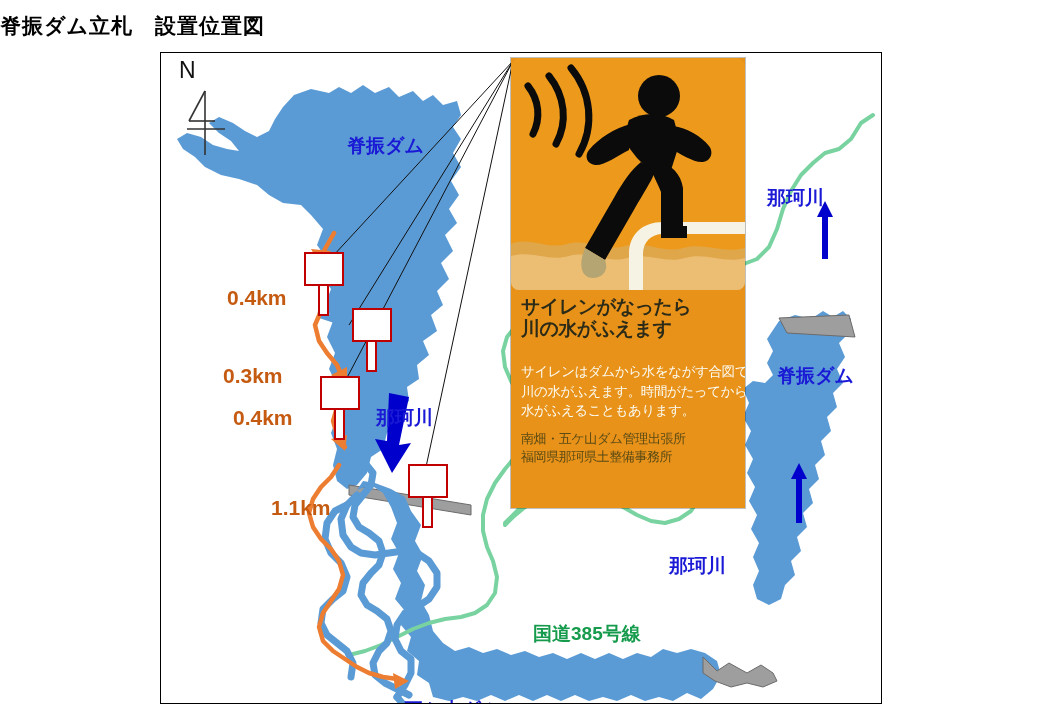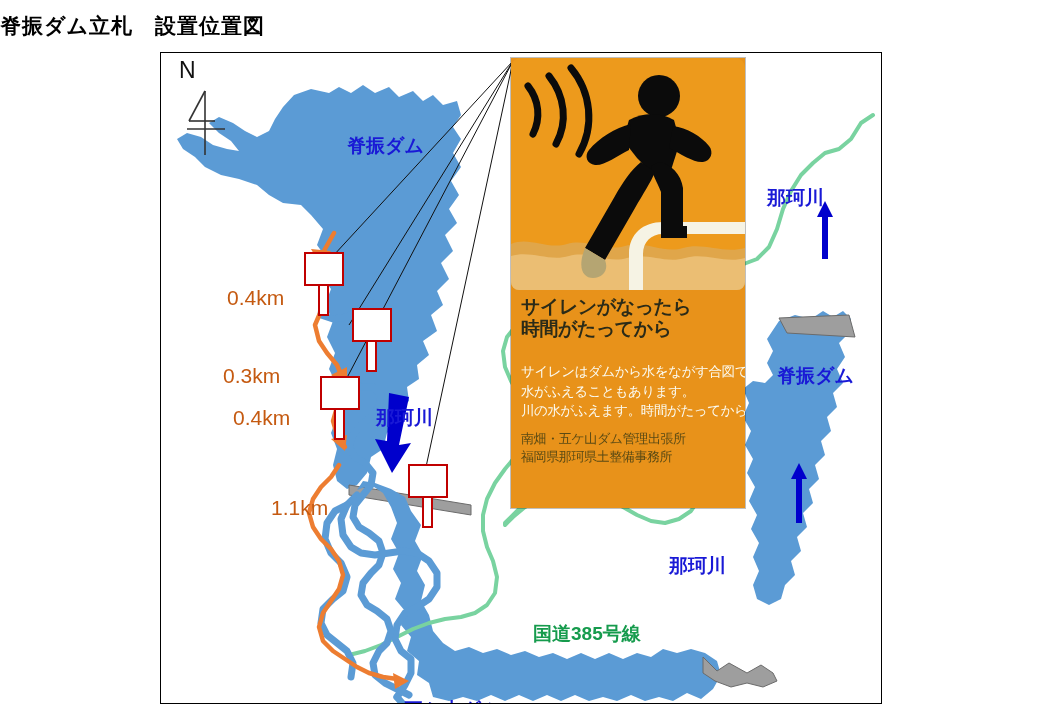--- a/index.html
+++ b/index.html
@@ -17,21 +17,21 @@
   #map-frame{
     position:absolute;left:160px;top:52px;
     width:720px;height:650px;
     border:1.5px solid #000;background:#fff;
     overflow:hidden;
   }
   #map-svg{position:absolute;left:0;top:0;}
   .ov{position:absolute;white-space:nowrap;margin-top:40px;}
   .lbl-blue{color:#1919d6;font-weight:700;font-size:19px;}
   .lbl-green{color:#169b4d;font-weight:700;font-size:19px;}
-  .lbl-dist{color:#C55A11;font-weight:400;font-size:21px;}
+  .lbl-dist{color:#C55A11;font-weight:700;font-size:21px;}
   #compass{position:absolute;left:14px;top:6px;width:62px;height:100px;}
   #compass .n-letter{
     position:absolute;left:4px;top:-2px;font-size:23px;color:#111;
     font-family:"Liberation Sans",sans-serif;
   }
 
   
   #sign{
     position:absolute;left:511px;top:58px;width:234px;height:450px;
     background:#E8921A;
@@ -293,25 +293,25 @@
         </g>
 
         <path d="M74,190 L94,202 C98,212 92,220 82,220 C72,220 66,210 74,190 Z" fill="#B5A572"></path>
       </g>
     </svg>
   </div>
 
   <div id="sign-body">
     <div id="sign-headline">
       <div>サイレンがなったら</div>
-      <div>時間がたってから</div>
+      <div>川の水がふえます</div>
     </div>
     <div id="sign-sub">
       <div>サイレンはダムから水をながす合図です。</div>
+      <div>川の水がふえます。時間がたってから</div>
       <div>水がふえることもあります。</div>
-      <div>川の水がふえます。時間がたってから</div>
     </div>
     <div id="sign-footer">
       <div>南畑・五ケ山ダム管理出張所</div>
       <div>福岡県那珂県土整備事務所</div>
     </div>
   </div>
 </div>
 
 </body></html>

